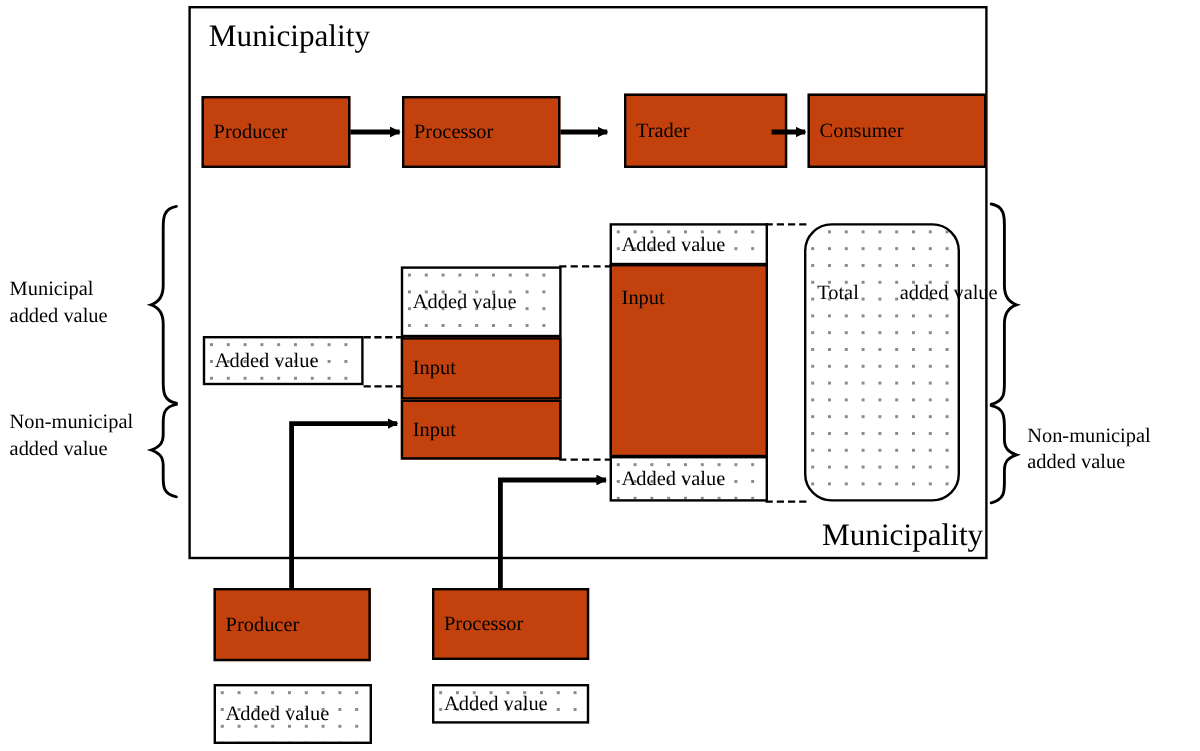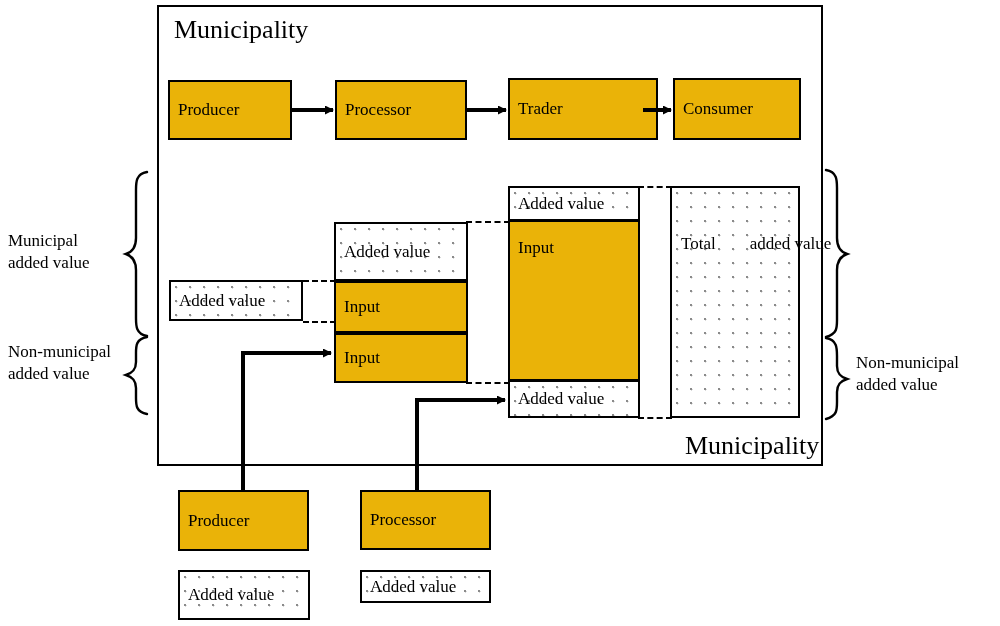--- a/index.html
+++ b/index.html
@@ -8,21 +8,21 @@
     width:1000px;height:626px;
     background:#ffffff;
     font-family:"Liberation Serif","DejaVu Serif",serif;
     color:#000000;
     overflow:hidden;
   }
   .box{
     position:absolute;
     box-sizing:border-box;
     border:2px solid #000;
-    background:#eab308;
+    background:#c2410c;
   }
   .box .lbl{
     position:absolute;
     left:8px;
     font-size:17px;
     line-height:20px;
     white-space:pre;
   }
   .box.vmid .lbl{top:50%;transform:translateY(-50%);}
   .stipple{
@@ -74,25 +74,25 @@
   <div class="plaintext" style="left:685px;top:434px;">Municipality</div>
 
   <div class="box vmid" style="left:168px;top:80px;width:124px;height:60px;">
     <span class="lbl">Producer</span>
   </div>
 
   <div class="box vmid" style="left:335px;top:80px;width:132px;height:60px;">
     <span class="lbl">Processor</span>
   </div>
 
-  <div class="box vmid" style="left:508px;top:78px;width:150px;height:62px;">
+  <div class="box vmid" style="left:520px;top:78px;width:136px;height:62px;">
     <span class="lbl">Trader</span>
   </div>
 
-  <div class="box vmid" style="left:673px;top:78px;width:128px;height:62px;">
+  <div class="box vmid" style="left:673px;top:78px;width:149px;height:62px;">
     <span class="lbl">Consumer</span>
   </div>
 
   <div class="box stipple vmid" style="left:169px;top:280px;width:134px;height:41px;">
     <span class="lbl">Added value</span>
   </div>
 
   <div class="box stipple vmid" style="left:334px;top:222px;width:134px;height:59px;">
     <span class="lbl">Added value</span>
   </div>
@@ -106,21 +106,21 @@
   <div class="box stipple vmid" style="left:508px;top:186px;width:132px;height:35px;">
     <span class="lbl">Added value</span>
   </div>
   <div class="box" style="left:508px;top:220px;width:132px;height:161px;">
     <span class="lbl" style="top:16px;">Input</span>
   </div>
   <div class="box stipple vmid" style="left:508px;top:380px;width:132px;height:38px;">
     <span class="lbl">Added value</span>
   </div>
 
-  <div class="box stipple" style="left:670px;top:186px;width:130px;height:232px;">
+  <div class="box stipple" style="left:670px;top:186px;width:130px;height:232px;border-radius:23px;">
     <span class="lbl" style="top:44px;left:9px;line-height:24px;">Total        added value</span>
   </div>
 
   <div class="dashline" style="left:303px;top:280px;width:33px;"></div>
   <div class="dashline" style="left:303px;top:321px;width:33px;"></div>
 
   <div class="dashline" style="left:466px;top:221px;width:44px;"></div>
   <div class="dashline" style="left:466px;top:382px;width:44px;"></div>
 
   <div class="dashline" style="left:638px;top:186px;width:34px;"></div>

